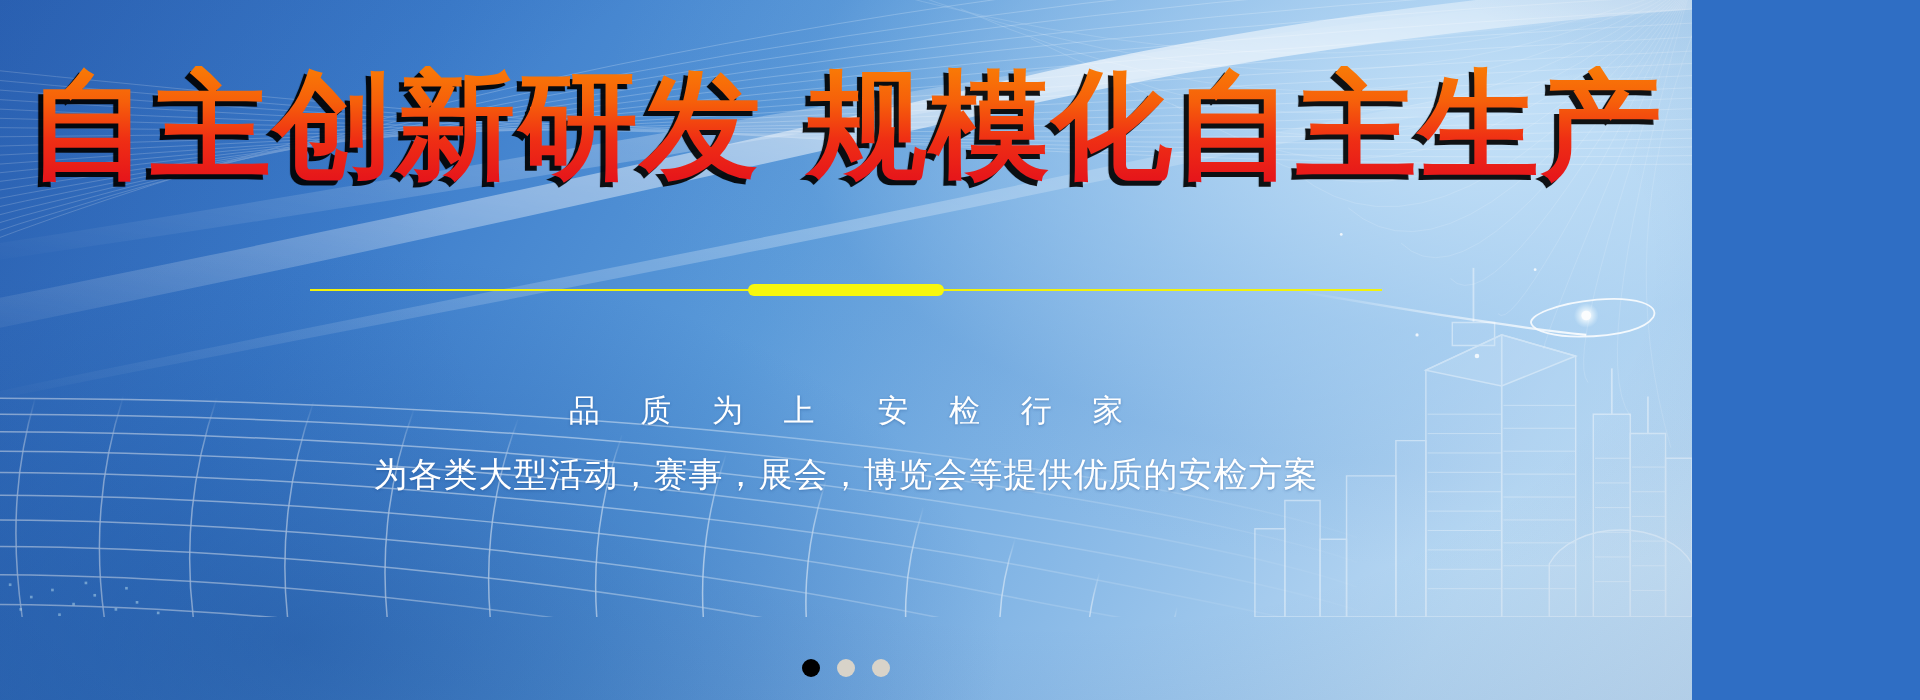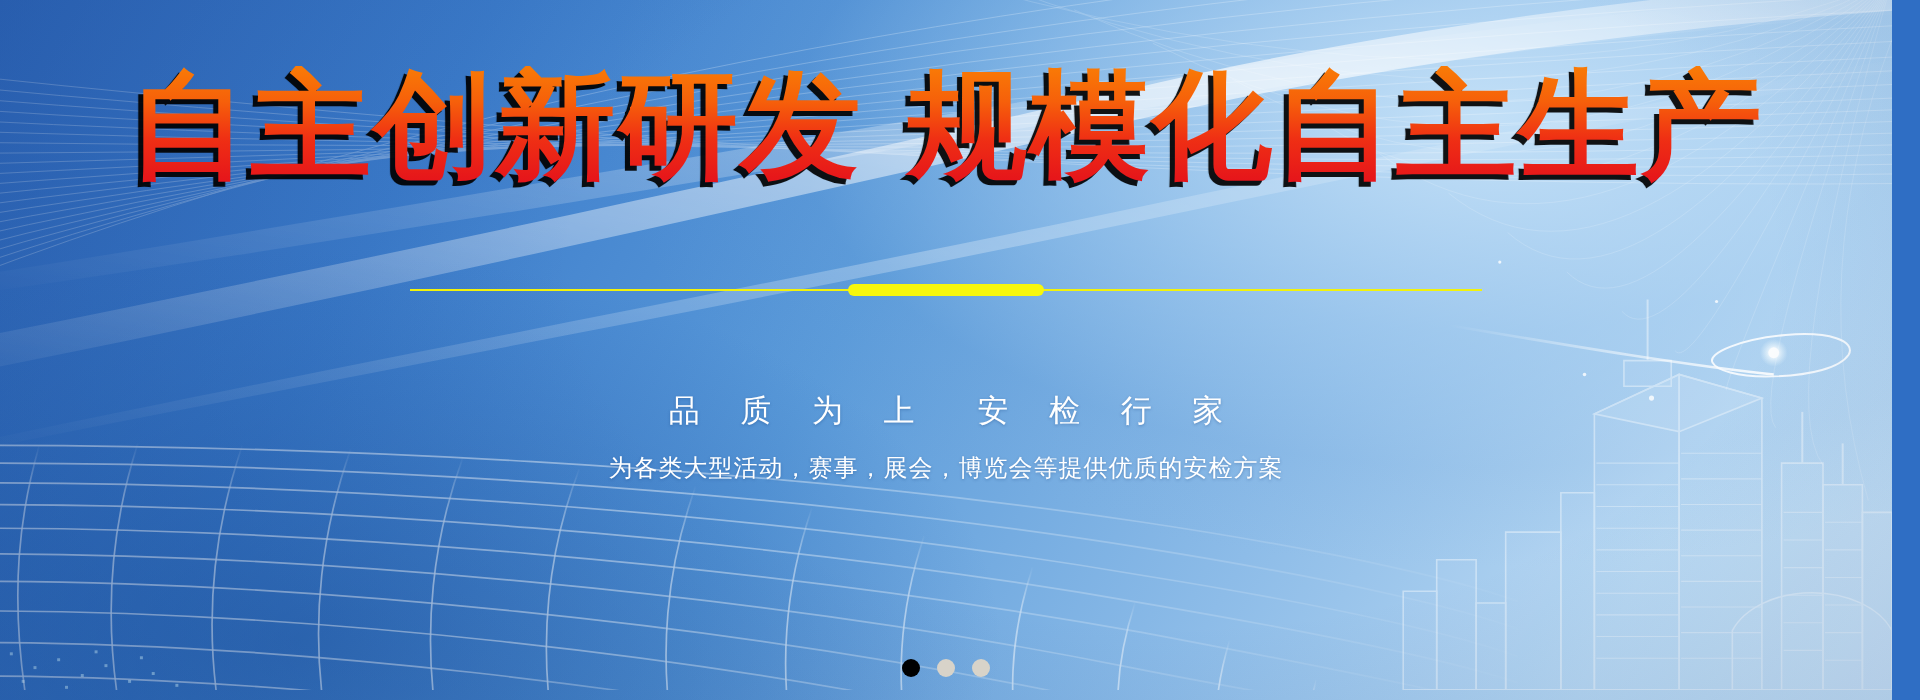--- a/index.html
+++ b/index.html
@@ -1,20 +1,20 @@
 <!DOCTYPE html>
 <html><head>
 <meta charset="utf-8">
 <style>
   html,body{margin:0;padding:0;background:#2f6ec4;}
   body{font-family:"Liberation Sans","DejaVu Sans",sans-serif;}
 
   #banner{
     position:relative;
-    width:1892px;height:700px;
+    width:1692px;height:700px;
     overflow:hidden;
     background:
       radial-gradient(ellipse 1100px 560px at 1480px 120px, rgba(198,226,248,0.95) 0%, rgba(168,207,241,0.55) 38%, rgba(120,170,222,0.12) 62%, rgba(0,0,0,0) 80%),
       radial-gradient(ellipse 900px 500px at 300px 640px, rgba(30,86,165,0.55) 0%, rgba(36,96,176,0.25) 50%, rgba(0,0,0,0) 78%),
       linear-gradient(118deg,#2f68bd 0%,#3c7ccb 22%,#5a9ad9 45%,#8dbce8 68%,#b6d7f2 86%,#c9e3f7 100%);
   }
 
   
   .layer{position:absolute;inset:0;pointer-events:none;}
 
@@ -84,21 +84,21 @@
     letter-spacing:16px;
     text-indent:16px;
     white-space:nowrap;
     text-shadow:0 1px 3px rgba(20,60,120,.35);
   }
 
   .subline{
     position:absolute;left:0;right:0;top:452px;
     text-align:center;
     color:#ffffff;
-    font-size:24px;
+    font-size:34px;
     font-weight:400;
     letter-spacing:1px;
     white-space:nowrap;
     text-shadow:0 1px 3px rgba(20,60,120,.35);
   }
 
   .dots{
     position:absolute;left:50%;top:659px;
     transform:translateX(-50%);
     display:flex;gap:17px;align-items:center;

